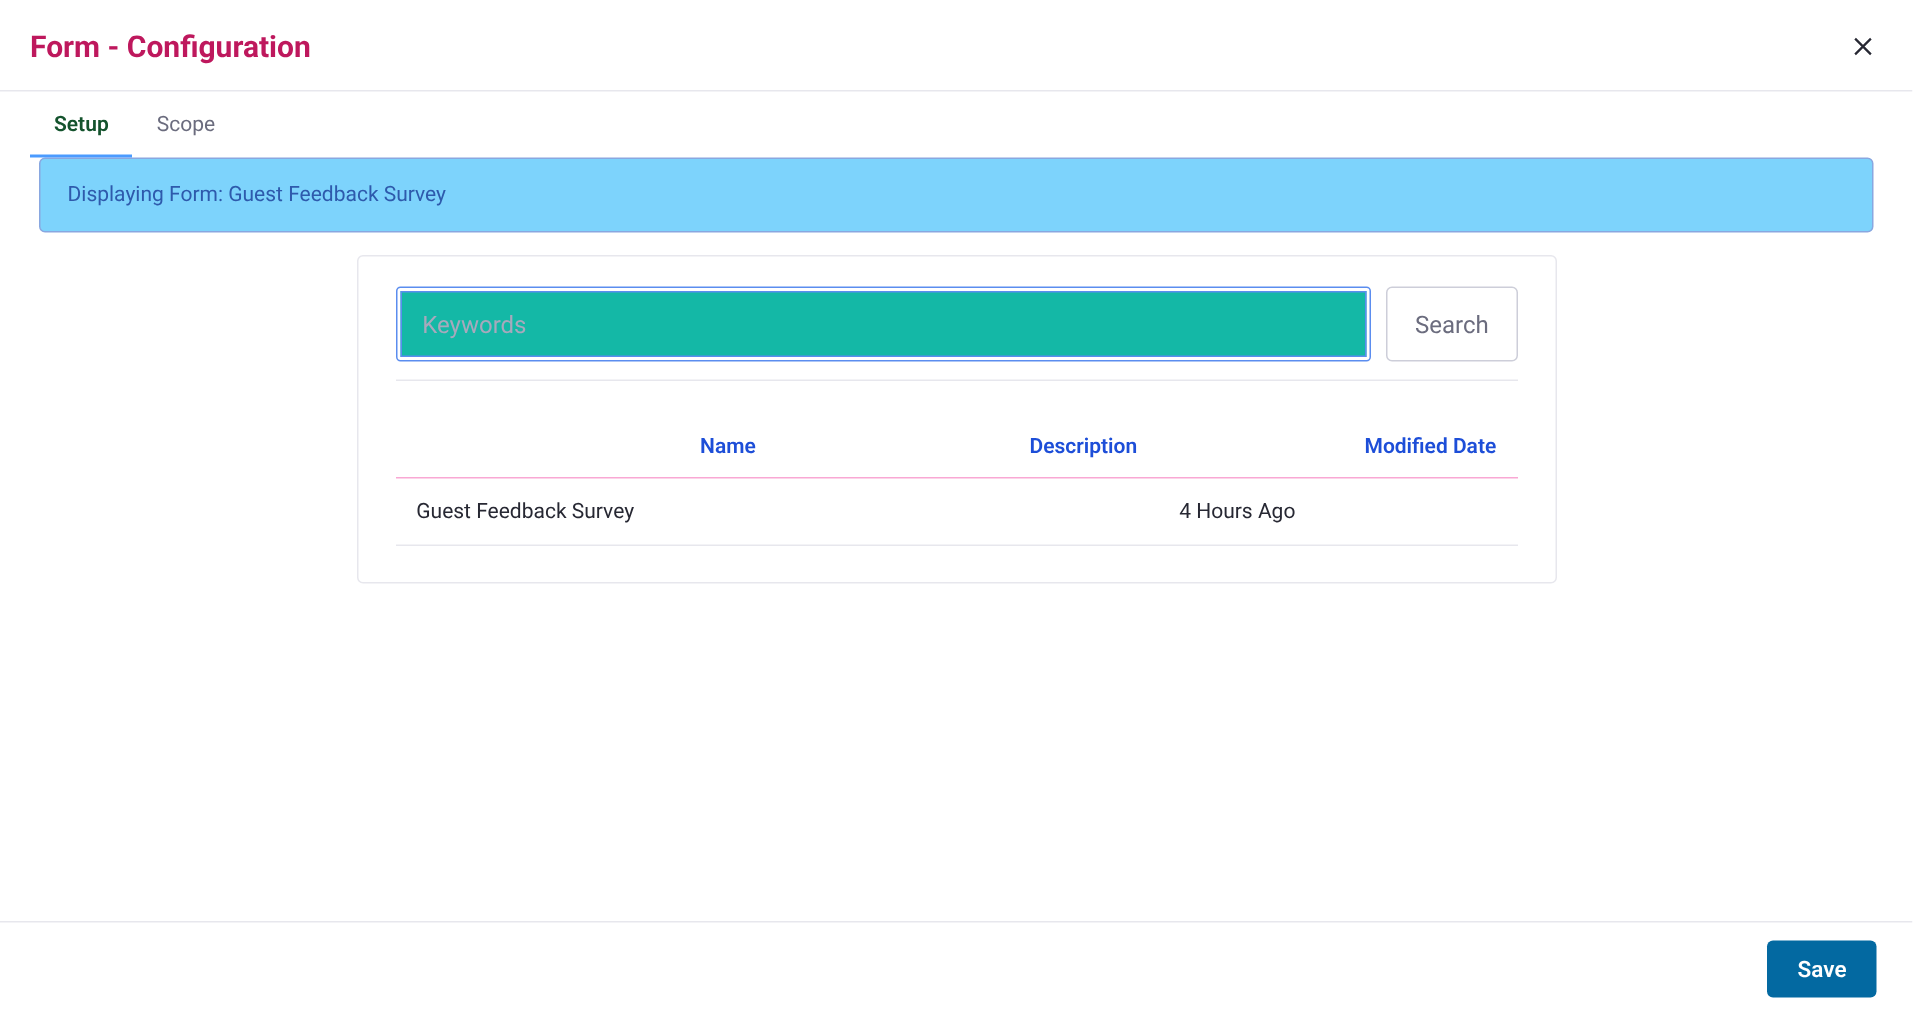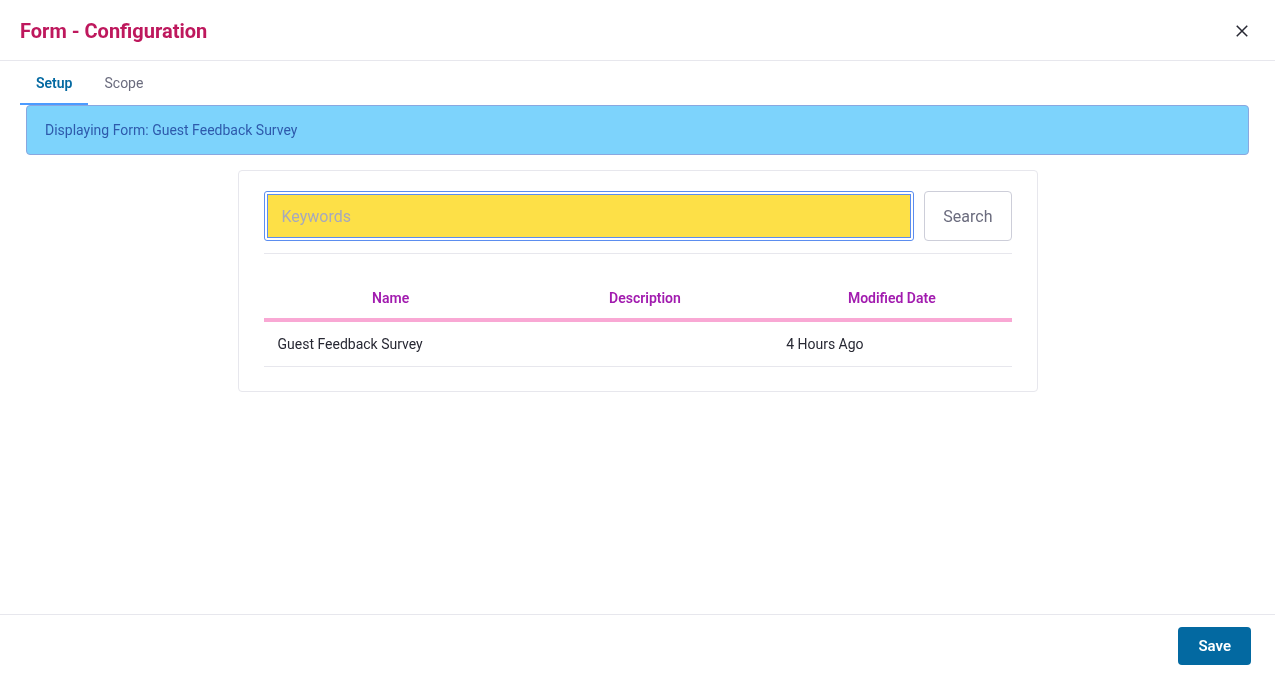--- a/index.html
+++ b/index.html
@@ -54,21 +54,21 @@
       color: #6b6c7e;
       cursor: pointer;
       border-bottom: 2px solid transparent;
       background: none;
       border-top: none;
       border-left: none;
       border-right: none;
       font-family: inherit;
     }
     .tab.active {
-      color: #0369a1;
+      color: #14532d;
       font-weight: 600;
       border-bottom: 2px solid #4b9bff;
     }
     .content {
       padding: 0 26px;
     }
     .info-banner {
       background: #7dd3fc;
       border: 1px solid #89a7e0;
       border-radius: 4px;
@@ -98,21 +98,21 @@
       border-radius: 3px;
       padding: 2px;
       background: #fff;
     }
     .search-input {
       width: 100%;
       height: 44px;
       padding: 0 14px;
       font-size: 16px;
       border: 1px solid #5b8def;
-      background: #fde047;
+      background: #14b8a6;
       color: #272833;
       font-family: inherit;
       outline: none;
     }
     .search-input::placeholder {
       color: #a7a9bc;
     }
     .search-btn {
       height: 50px;
       padding: 0 18px;
@@ -123,26 +123,26 @@
       border-radius: 4px;
       cursor: pointer;
       font-family: inherit;
     }
     .table {
       width: 100%;
       border-collapse: collapse;
       margin-top: 24px;
     }
     .table th {
-      text-align: center;
+      text-align: right;
       font-weight: 600;
       font-size: 14px;
-      color: #a21caf;
+      color: #1d4ed8;
       padding: 12px 14px;
-      border-bottom: 4px solid #f9a8d4;
+      border-bottom: 1px solid #f9a8d4;
     }
     .table td {
       font-size: 14px;
       color: #272833;
       padding: 14px 14px;
       border-bottom: 1px solid #e7e7ed;
     }
     .table th:first-child, .table td:first-child { width: 34%; }
     .table th:nth-child(2), .table td:nth-child(2) { width: 34%; }
     .table th:nth-child(3), .table td:nth-child(3) { width: 32%; }

